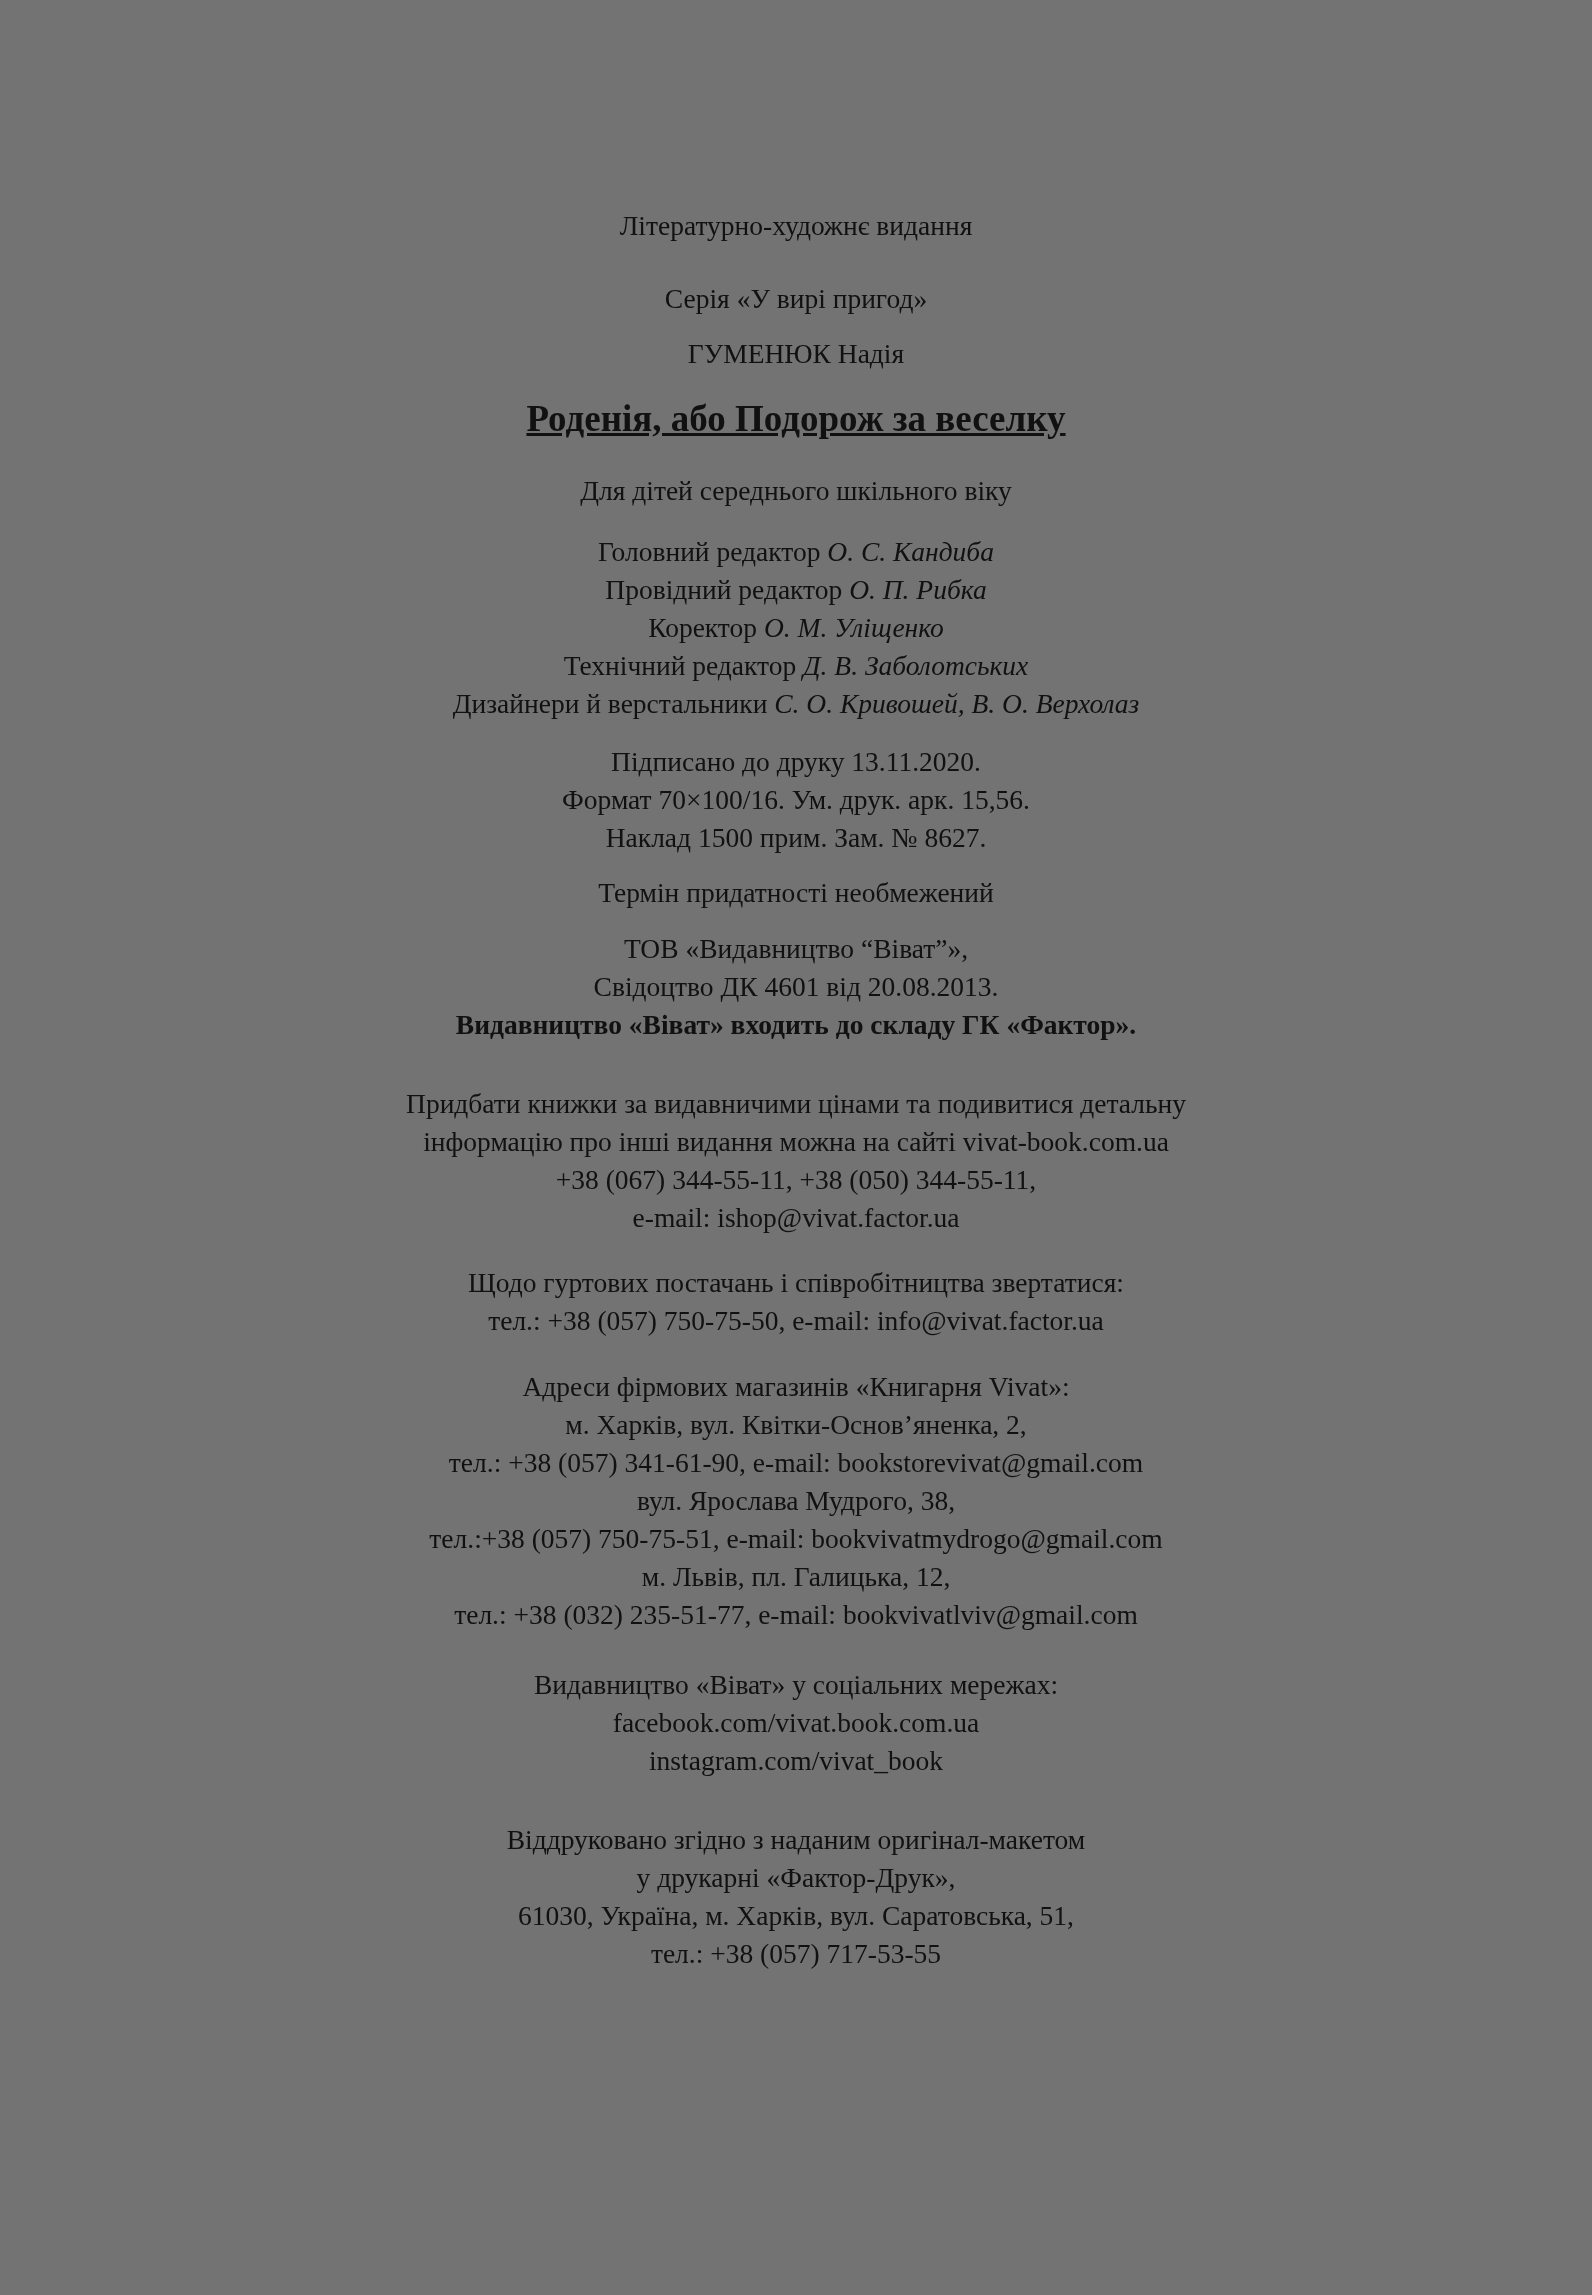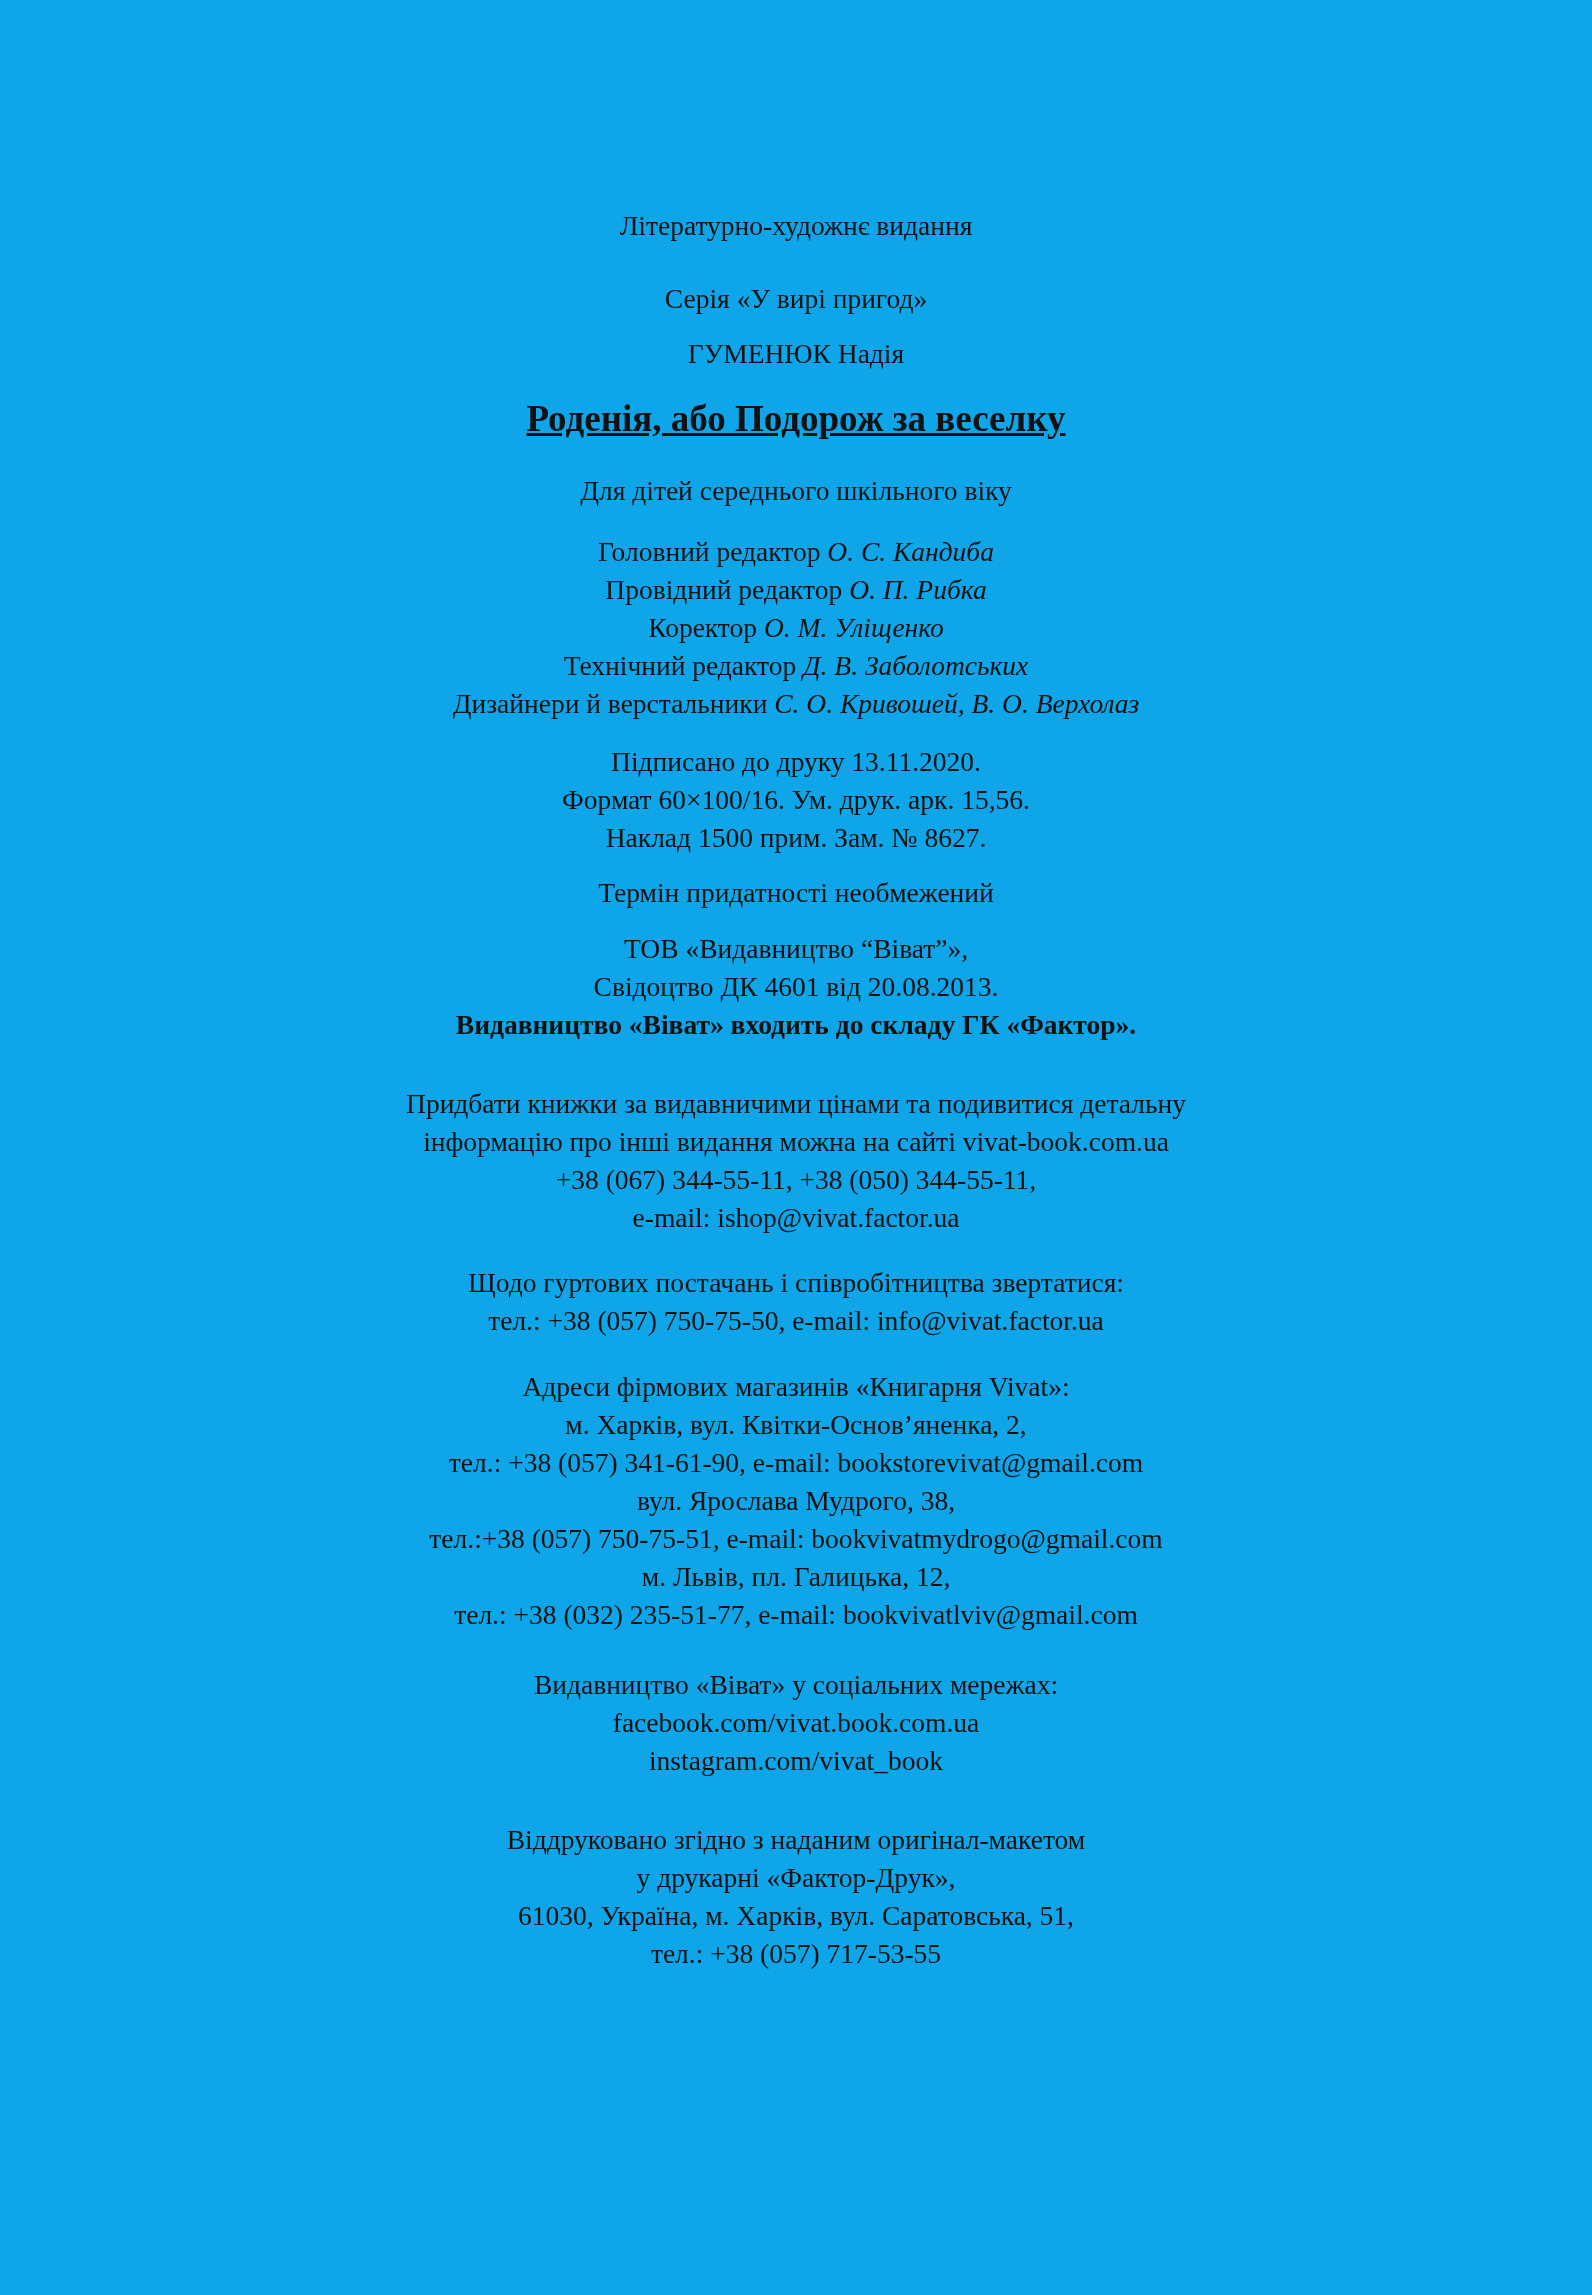--- a/index.html
+++ b/index.html
@@ -5,21 +5,21 @@
   html, body {
     margin: 0;
     padding: 0;
     background: #ffffff;
   }
   .page {
     position: relative;
     width: 1592px;
     height: 2296px;
     margin: 0 auto;
-    background: #0ea5e9;
+    background: #737373;
     color: #111111;
     font-family: "Liberation Serif", "DejaVu Serif", serif;
     font-size: 27.5px;
     line-height: 38px;
     text-align: center;
     box-sizing: border-box;
     padding-top: 207px;
     overflow: hidden;
   }
   .block { margin: 0 auto; }
@@ -80,21 +80,21 @@
     <div class="line">
       <span>Технічний редактор </span><span class="italic">Д. В. Заболотських</span>
     </div>
     <div class="line">
       <span>Дизайнери й верстальники </span><span class="italic">С. О. Кривошей, В. О. Верхолаз</span>
     </div>
   </div>
 
   <div class="block gap-19">
     <div class="line">Підписано до друку 13.11.2020.</div>
-    <div class="line">Формат 60×100/16. Ум. друк. арк. 15,56.</div>
+    <div class="line">Формат 70×100/16. Ум. друк. арк. 15,56.</div>
     <div class="line">Наклад 1500 прим. Зам. № 8627.</div>
   </div>
 
   <div class="block gap-19">
     <div class="line">Термін придатності необмежений</div>
   </div>
 
   <div class="block gap-45">
     <div class="line">ТОВ «Видавництво “Віват”»,</div>
     <div class="line">Свідоцтво ДК 4601 від 20.08.2013.</div>

